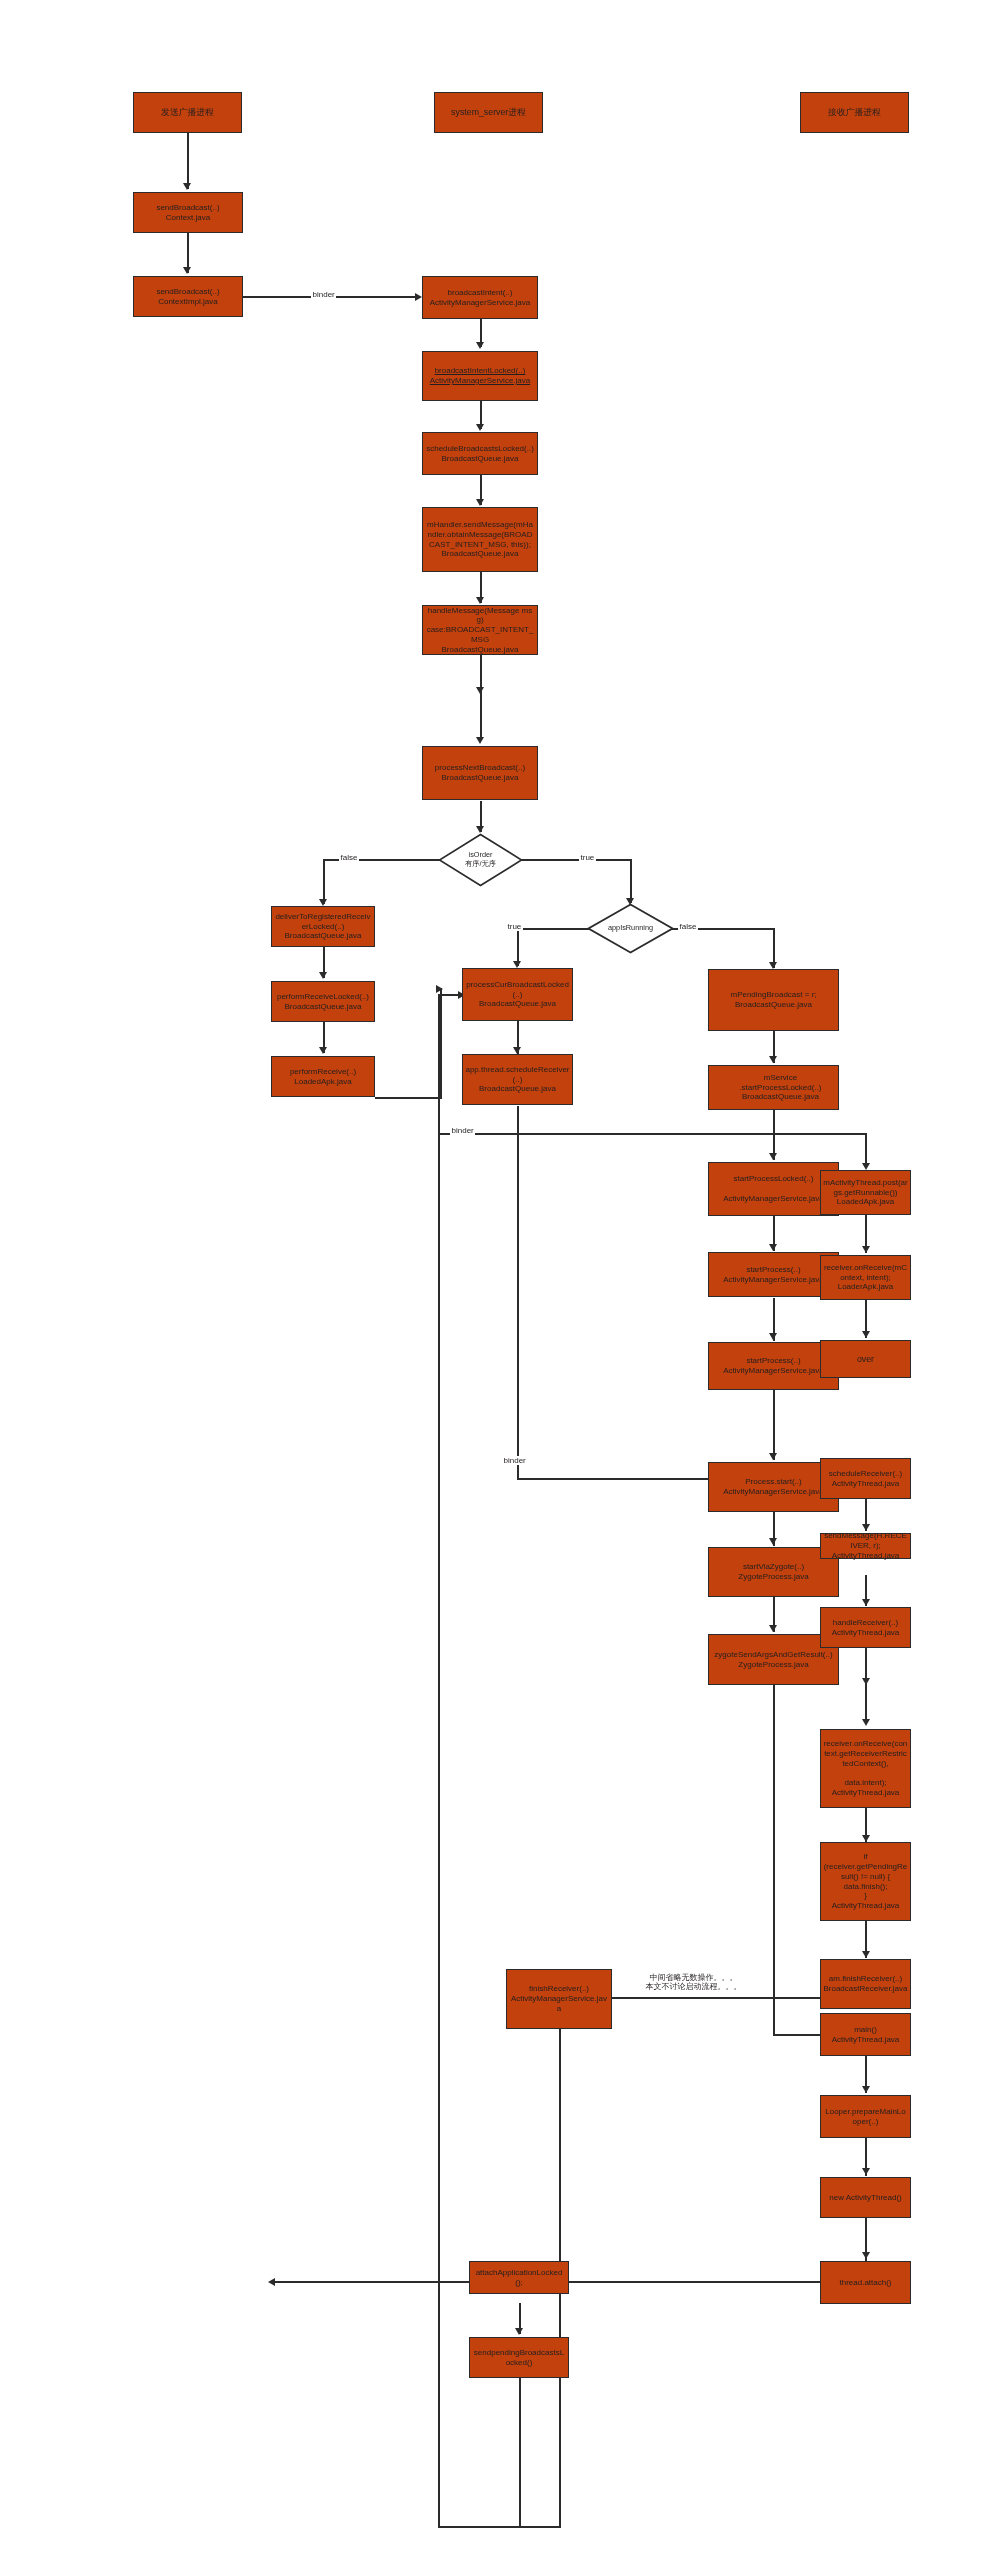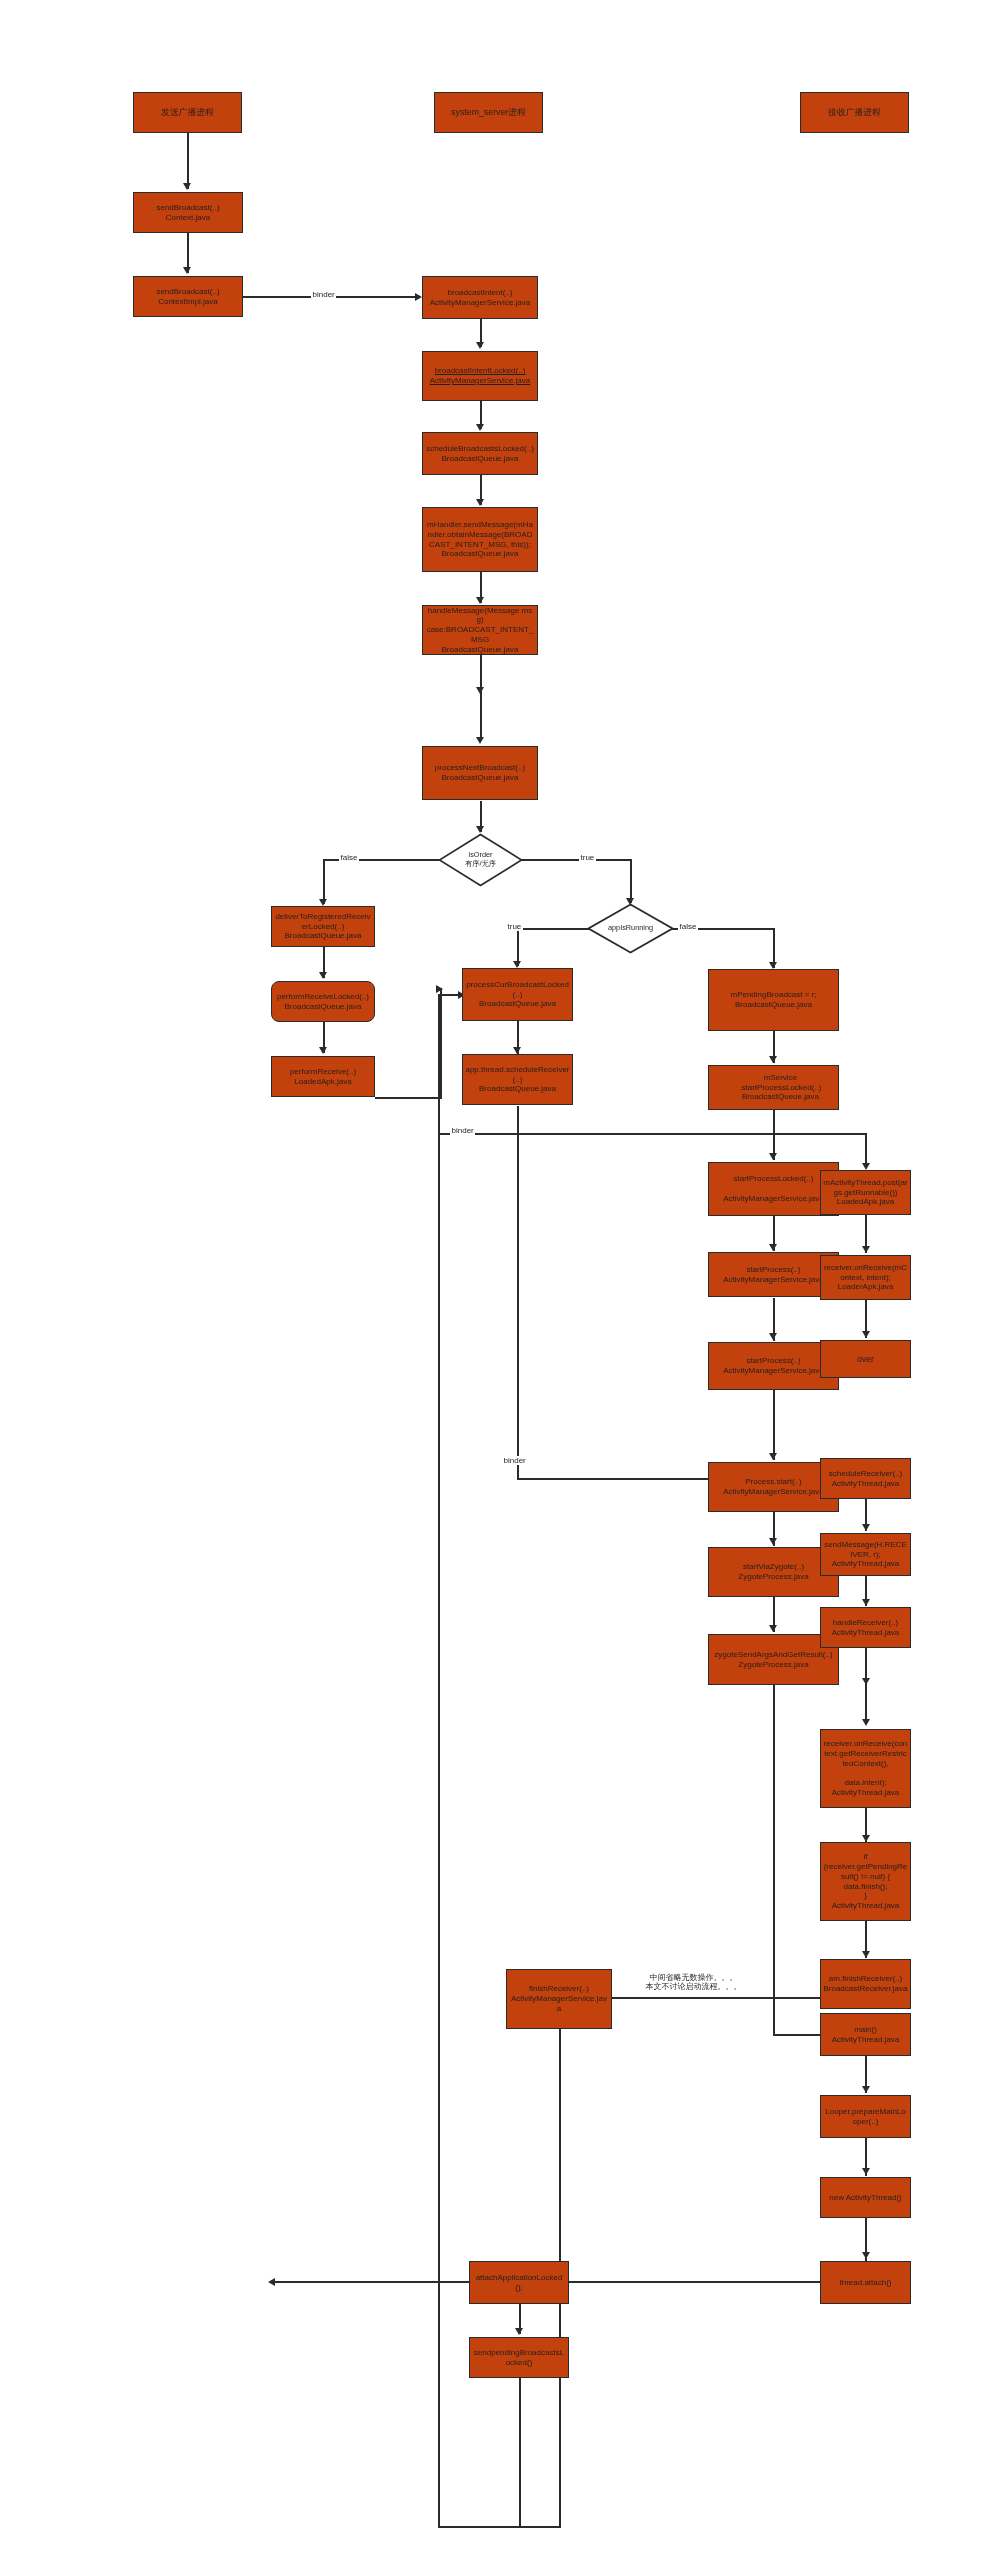--- a/index.html
+++ b/index.html
@@ -177,21 +177,21 @@
   <div class="edge v" style="left:630px; top:859px; height:44px;"></div>
   <div class="arrow down" style="left:626px; top:898px;"></div>
   <div class="elabel" style="left:579px; top:853px;">true</div>
 
   <div class="node" style="left:271px; top:906px; width:104px; height:41px;">deliverToRegisteredReceiverLocked(..)
 BroadcastQueue.java</div>
 
   <div class="edge v" style="left:323px; top:947px; height:31px;"></div>
   <div class="arrow down" style="left:319px; top:972px;"></div>
 
-  <div class="node" style="left:271px; top:981px; width:104px; height:41px;border-radius:8px;">performReceiveLocked(..)
+  <div class="node" style="left:271px; top:981px; width:104px; height:41px;">performReceiveLocked(..)
 BroadcastQueue.java</div>
 
   <div class="edge v" style="left:323px; top:1022px; height:31px;"></div>
   <div class="arrow down" style="left:319px; top:1047px;"></div>
 
   <div class="node" style="left:271px; top:1056px; width:104px; height:41px;">performReceive(..)
 LoadedApk.java</div>
 
   <div class="edge v" style="left:440px; top:988px; height:110px;"></div>
   <div class="edge h" style="left:375px; top:1097px; width:67px;"></div>
@@ -298,21 +298,21 @@
   <div class="arrow down" style="left:862px; top:1331px;"></div>
 
   <div class="node lg" style="left:820px; top:1340px; width:91px; height:38px;">over</div>
 
   <div class="node" style="left:820px; top:1458px; width:91px; height:41px;">scheduleReceiver(..)
 ActivityThread.java</div>
 
   <div class="edge v" style="left:865px; top:1499px; height:32px;"></div>
   <div class="arrow down" style="left:862px; top:1524px;"></div>
 
-  <div class="node" style="left:820px; top:1533px; width:91px; height:43px;">sendMessage(H.RECEIVER, r);
+  <div class="node" style="left:820px; top:1533px; width:91px; height:26px;">sendMessage(H.RECEIVER, r);
 ActivityThread.java</div>
 
   <div class="edge v" style="left:865px; top:1575px; height:31px;"></div>
   <div class="arrow down" style="left:862px; top:1599px;"></div>
 
   <div class="node" style="left:820px; top:1607px; width:91px; height:41px;">handleReceiver(..)
 ActivityThread.java</div>
 
   <div class="edge v" style="left:865px; top:1648px; height:37px;"></div>
   <div class="arrow down" style="left:862px; top:1678px;"></div>
@@ -368,21 +368,21 @@
   <div class="node" style="left:820px; top:2177px; width:91px; height:41px;">new ActivityThread()</div>
 
   <div class="edge v" style="left:865px; top:2218px; height:43px;"></div>
   <div class="arrow down" style="left:862px; top:2252px;"></div>
 
   <div class="node" style="left:820px; top:2261px; width:91px; height:43px;">thread.attach()</div>
 
   <div class="edge h" style="left:275px; top:2281px; width:545px;"></div>
   <div class="arrow left" style="left:268px; top:2278px;"></div>
 
-  <div class="node" style="left:469px; top:2261px; width:100px; height:43px;">attachApplicationLocked();</div>
+  <div class="node" style="left:469px; top:2261px; width:100px; height:33px;">attachApplicationLocked();</div>
 
   <div class="edge v" style="left:519px; top:2303px; height:31px;"></div>
   <div class="arrow down" style="left:515px; top:2328px;"></div>
 
   <div class="node" style="left:469px; top:2337px; width:100px; height:41px;">sendpendingBroadcastsLocked()</div>
 
   <div class="edge v" style="left:519px; top:2378px; height:148px;"></div>
 
 </div>
 

